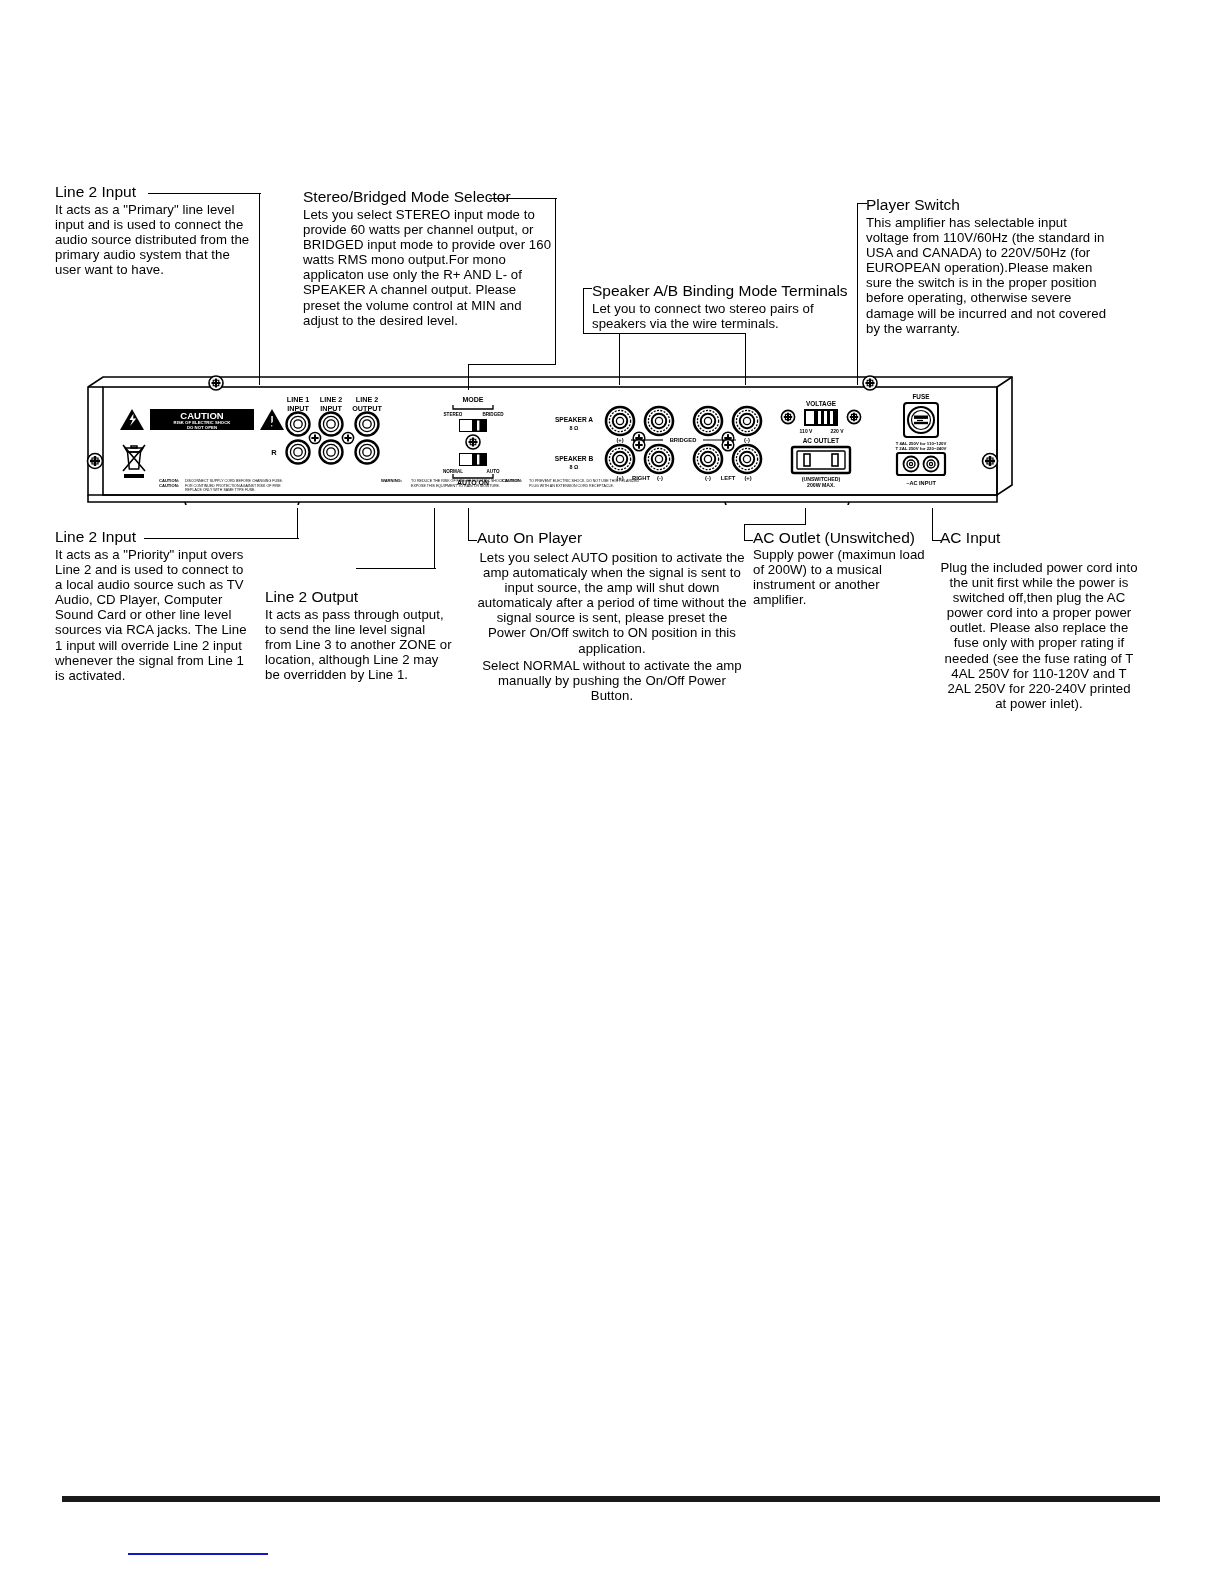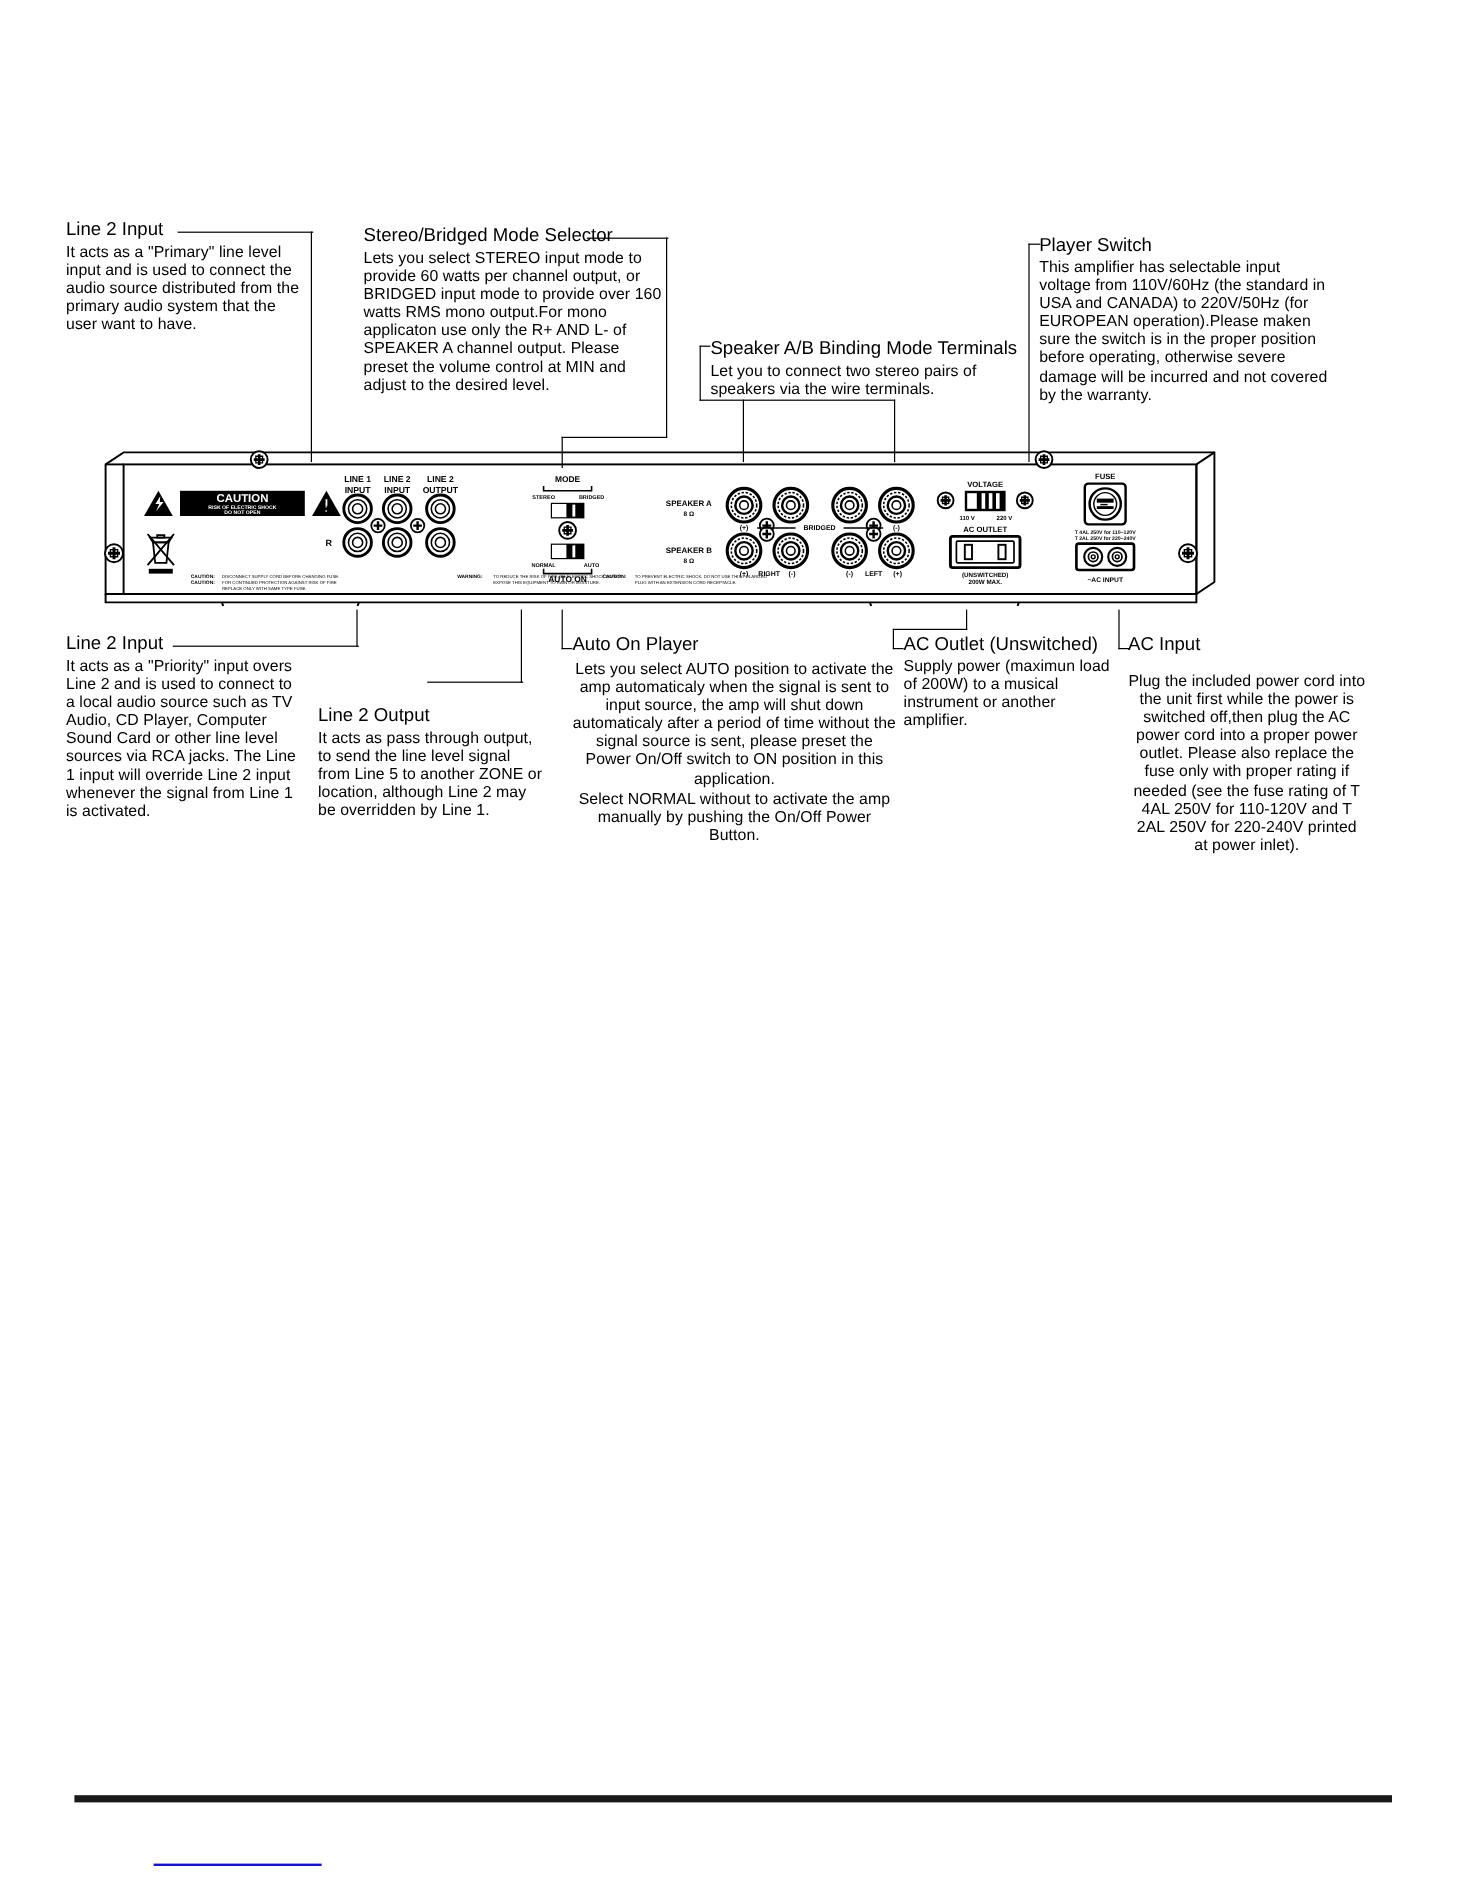--- a/index.html
+++ b/index.html
@@ -405,21 +405,21 @@
     <div class="body" style="margin-top:2px;width:192px;">
       <p>It acts as a "Priority" input overs Line 2 and is used to connect to a local audio source such as TV Audio, CD Player, Computer Sound Card or other line level sources via RCA jacks. The Line 1 input will override Line 2 input whenever the signal from Line 1 is activated.</p>
     </div>
   </div>
   <div class="lead" style="left:144px;top:538px;width:155px;border-top-width:1.6px;"></div>
   <div class="lead" style="left:297px;top:508px;height:31px;border-left-width:1.6px;"></div>
 
   <div class="callout" style="left:265px;top:558px;width:195px;margin-top:30px;">
     <div class="title">Line 2 Output</div>
     <div class="body" style="margin-top:2px;width:190px;">
-      <p>It acts as pass through output, to send the line level signal from Line 5 to another ZONE or location, although Line 2 may be overridden by Line 1.</p>
+      <p>It acts as pass through output, to send the line level signal from Line 3 to another ZONE or location, although Line 2 may be overridden by Line 1.</p>
     </div>
   </div>
   <div class="lead" style="left:356px;top:568px;width:80px;border-top-width:1.6px;"></div>
   <div class="lead" style="left:434px;top:508px;height:61px;border-left-width:1.6px;"></div>
 
   <div class="callout" style="left:477px;top:529px;width:272px;">
     <div class="title">Auto On Player</div>
     <div class="body" style="margin-top:4px;width:270px;text-align:center;">
       <p>Lets you select AUTO position to activate the amp automaticaly when the signal is sent to input source, the amp will shut down automaticaly after a period of time without the signal source is sent, please preset the Power On/Off switch to ON position in this application.</p>
       <p>Select NORMAL without to activate the amp manually by pushing the On/Off  Power Button.</p>

